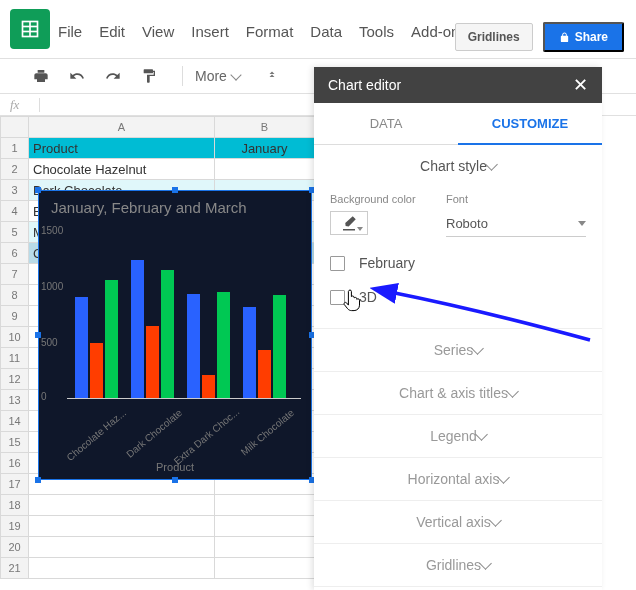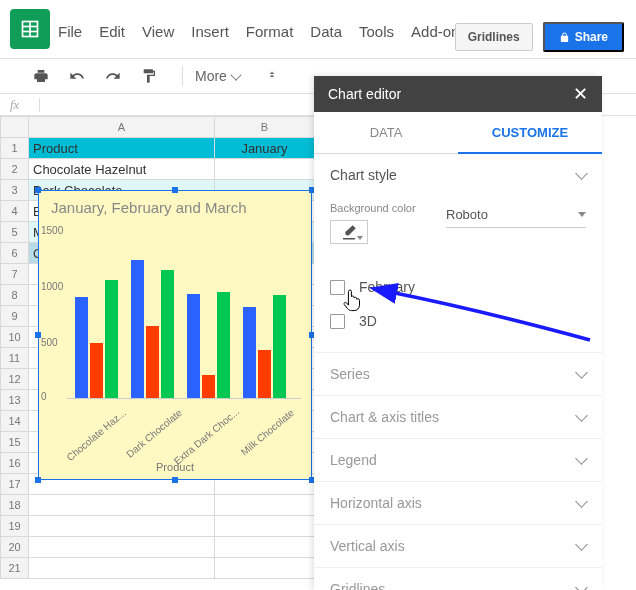--- a/index.html
+++ b/index.html
@@ -36,42 +36,42 @@
   .sheet-area table { border-collapse:collapse; width:100%; table-layout:fixed;}
   .sheet-area td, .sheet-area th { border:1px solid #d9d9d9; font-size:13px; padding:2px 4px; height:21px; color:#333; background:#fff;}
   .sheet-area .colhdr { background:#f3f3f3; text-align:center; color:#777; font-size:11px;}
   .sheet-area .rowhdr { background:#f3f3f3; text-align:center; color:#777; font-size:11px; width:28px;}
   .hdr-A { width:186px; } .hdr-B { width:100px; }
   .row-header-cell { background:#00bcd4 !important; color:#222;}
   .row-light { background:#e0f7fa !important;}
   .row-total { background:#b8dbe8 !important;}
 
   
-  .chart-box { position:absolute; left:38px; top:190px; width:274px; height:290px; border:1px solid #1a73e8; background:#fef9c3;}
+  .chart-box { position:absolute; left:38px; top:190px; width:274px; height:290px; border:1px solid #1a73e8; background:#0f172a;}
   .handle { width:6px; height:6px; background:#1a73e8; position:absolute;}
   .chart-title { color:#888; font-size:15px; padding:8px 12px 0 12px;}
   .plot { position:absolute; left:28px; top:38px; width:234px; height:170px;}
   .plot .bar { position:absolute; bottom:0; width:12px;}
   .cat-lbls { position:absolute; left:46px; top:216px; width:240px; height:60px;}
   .cat-lbls span { position:absolute; transform:rotate(-40deg); transform-origin:right top; font-size:10px; color:#777; white-space:nowrap; text-align:right; width:80px;}
   .ylbl { position:absolute; font-size:10px; color:#777; left:2px;}
   .xaxis-title { position:absolute; bottom:6px; left:0; right:0; text-align:center; color:#777; font-size:11px;}
 
   
-  .panel { position:absolute; left:314px; top:76px; width:288px; bottom:0; background:#fff; box-shadow:-2px 0 6px rgba(0,0,0,.12);}
+  .panel { position:absolute; left:314px; top:67px; width:288px; bottom:0; background:#fff; box-shadow:-2px 0 6px rgba(0,0,0,.12);}
   .panel-hdr { height:36px; background:#424242; color:#fff; display:flex; align-items:center; padding:0 14px; font-size:14px; justify-content:space-between;}
   .panel-tabs { height:42px; display:flex; }
   .ptab { flex:1; text-align:center; line-height:42px; font-size:13px; color:#888; cursor:pointer; border-bottom:1px solid #ddd;}
   .ptab.active { color:#1a73e8; border-bottom:2px solid #1a73e8; font-weight:bold;}
   .section { border-bottom:1px solid #eee; }
-  .section-hdr { height:42px; display:flex; align-items:center; justify-content:space-between; padding:0 16px; font-size:14px; color:#555;}
+  .section-hdr { height:42px; display:flex; align-items:center; justify-content:center; padding:0 16px; font-size:14px; color:#555;}
   .section-hdr .chev { width:9px;height:9px;border-right:1.8px solid #888;border-bottom:1.8px solid #888; transform:rotate(45deg); margin-bottom:4px;}
   .section-body { padding:6px 16px 14px 16px;}
   .field-lbl { font-size:11px; color:#888; margin-bottom:6px;}
-  .field-row { display:flex; gap:14px; margin-bottom:26px;}
+  .field-row { display:flex; gap:14px; margin-bottom:9px;}
   .fill-swatch { width:38px; height:24px; border:1px solid #ccc; display:flex; align-items:center; justify-content:center; position:relative;}
   .font-sel { width:140px; height:26px; border-bottom:1px solid #ccc; display:flex; align-items:center; justify-content:space-between; color:#555;}
   .font-sel .tri { width:0;height:0;border-left:4px solid transparent;border-right:4px solid transparent;border-top:5px solid #888;}
   .check-row { display:flex; align-items:center; height:34px; color:#555; font-size:14px;}
   .cbox { width:15px; height:15px; border:1.5px solid #999; border-radius:1px; margin-right:14px; background:#fff;}
   .cursor-hand { position:absolute; left:342px; top:288px; pointer-events:none; z-index:50;}
 
   
   .arrow-svg { position:absolute; left:370px; top:280px; pointer-events:none; z-index:40;}
 </style>
@@ -323,20 +323,21 @@
         <div style="flex:1">
           <div class="field-lbl">Background color</div>
           <div class="fill-swatch">
             <svg width="18" height="18" viewBox="0 0 24 24" fill="#555">
                 <path d="M17 3l4 4-9.5 9.5-4-.5-.5-4L17 3zM4 20h16v2H4z"></path>
               </svg>
             <span style="position:absolute;right:4px;bottom:3px;width:0;height:0;border-left:3px solid transparent;border-right:3px solid transparent;border-top:4px solid #888"></span>
           </div>
         </div>
         <div style="flex:1.2">
+          <div class="field-lbl">Font</div>
           <div class="font-sel">
             <span>Roboto</span>
             <span class="tri"></span>
           </div>
         </div>
       </div>
       <div class="check-row">
         <span class="cbox"></span>
         <span>February</span>
       </div>

